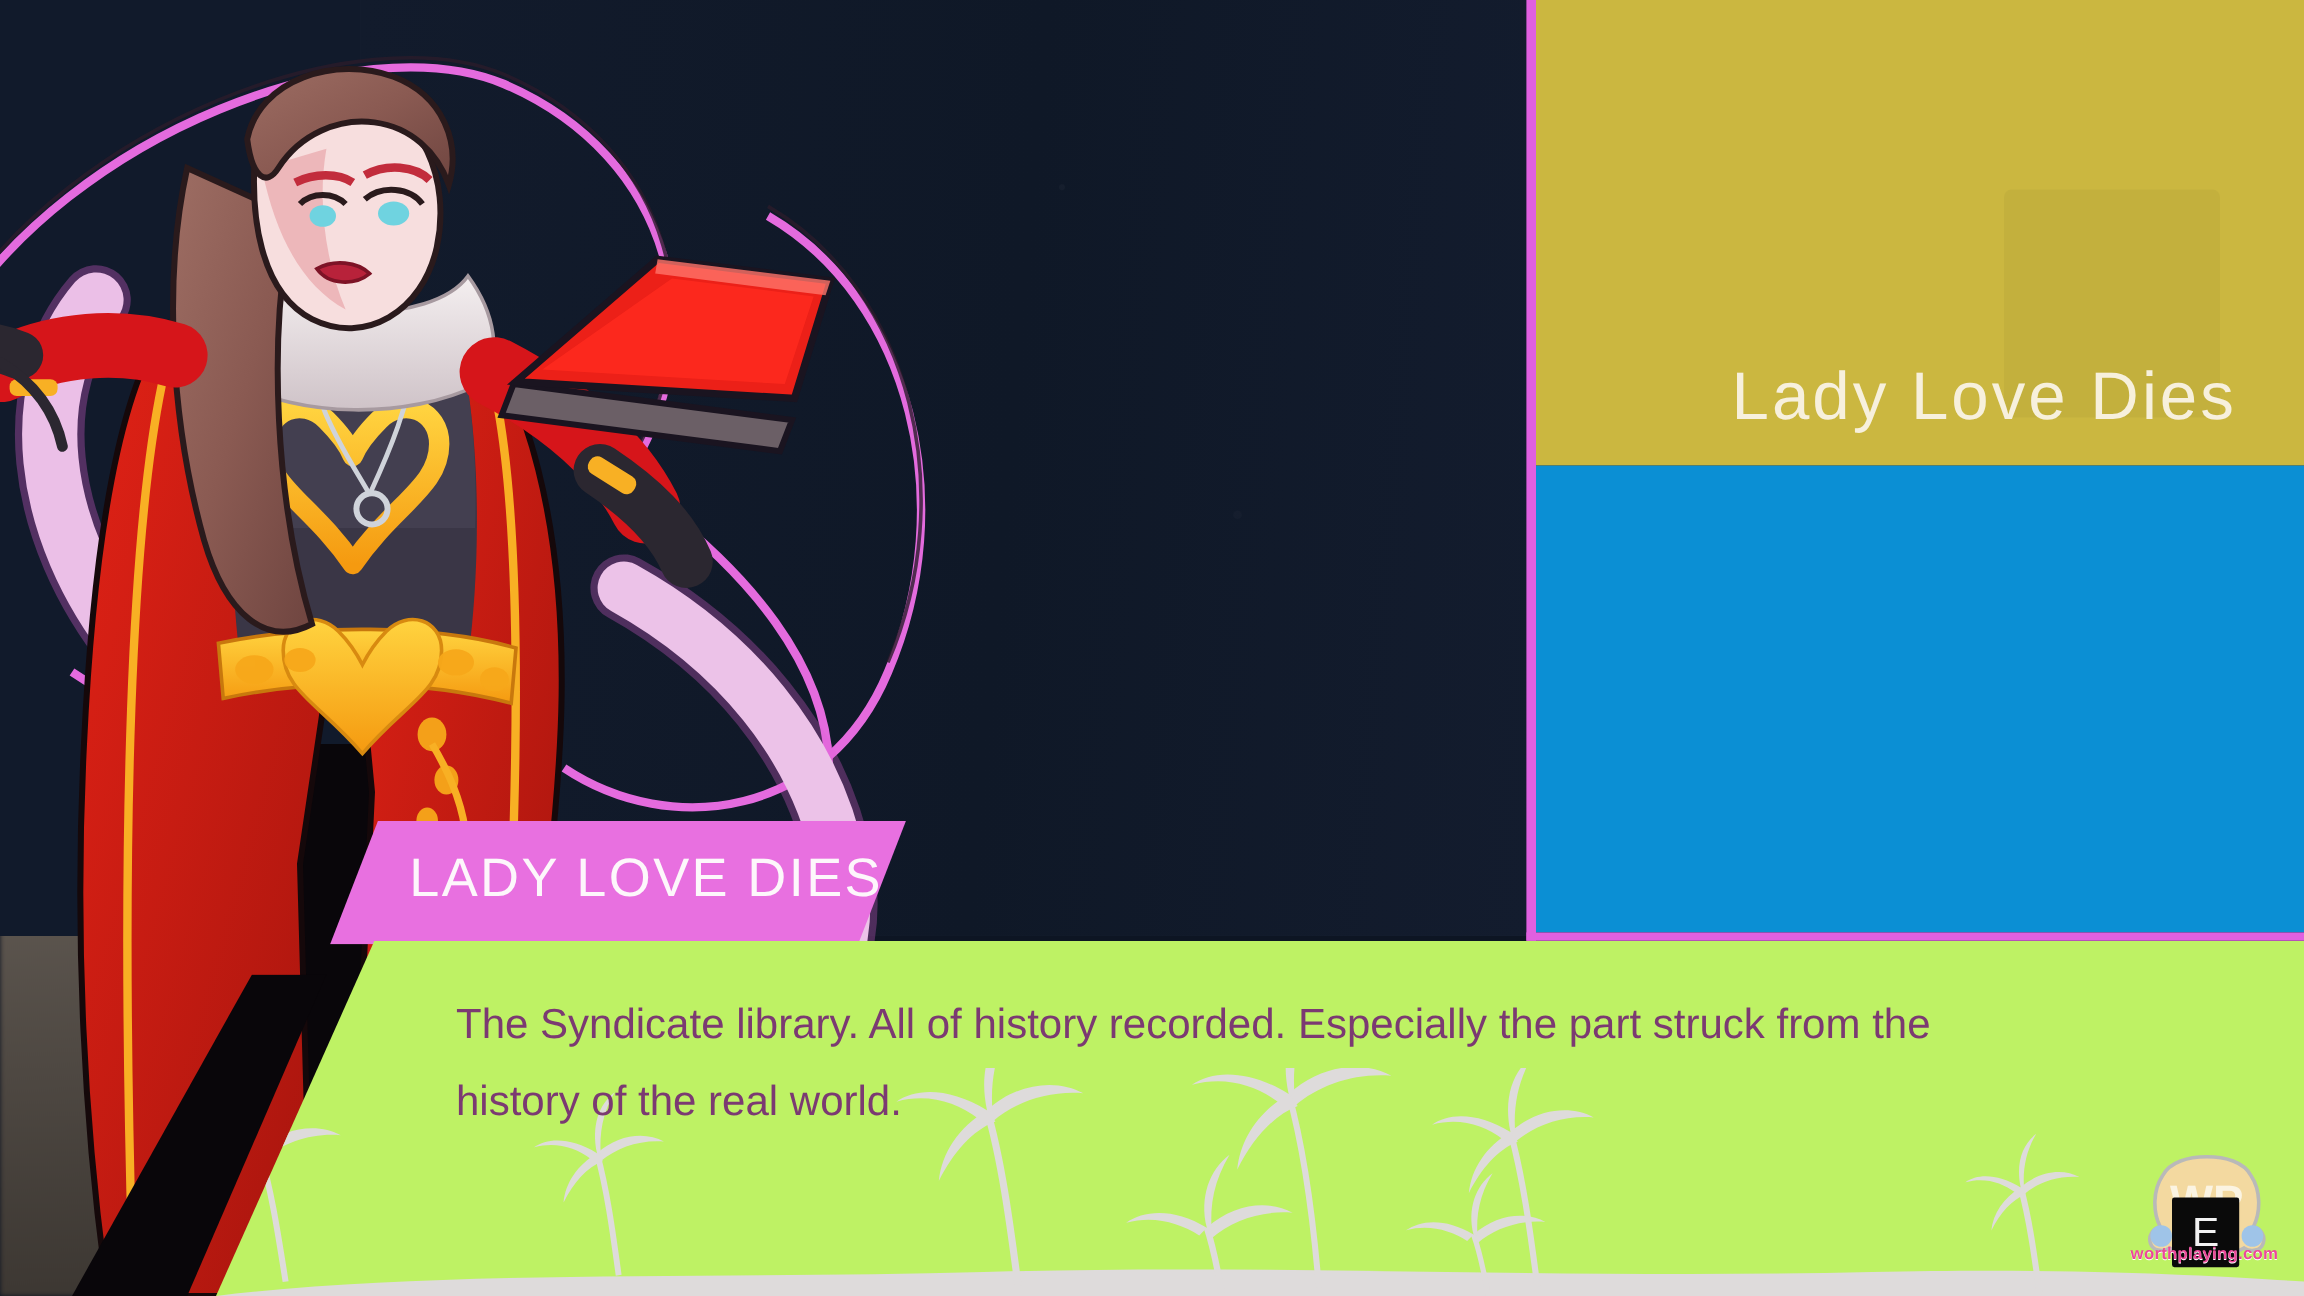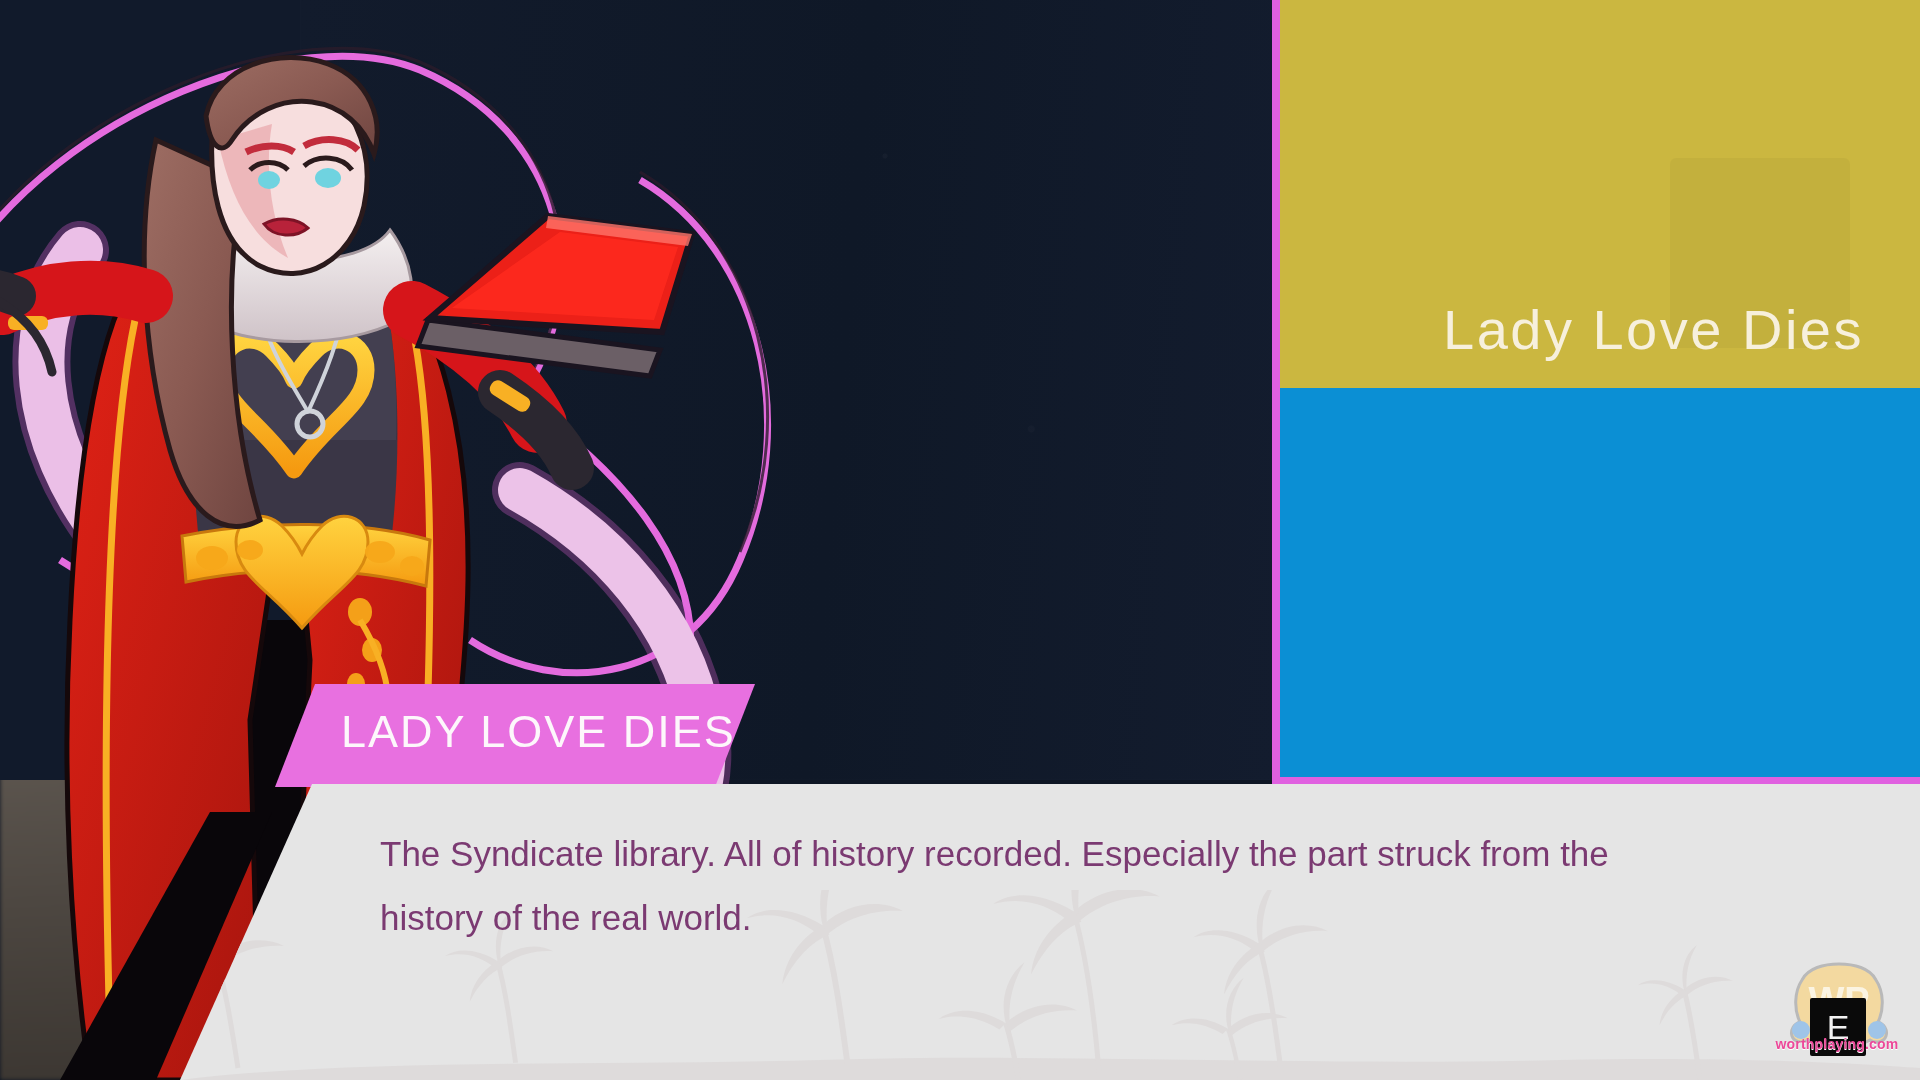--- a/index.html
+++ b/index.html
@@ -88,21 +88,21 @@
   .banner-shadow{
     position:absolute; left:715px; top:684px; width:46px; height:104px;
     background:#2a2230;
     clip-path:polygon(0 0, 16px 0, 0 104px, 0 104px);
     opacity:.9;
   }
 
   
   .dialog{
     position:absolute; left:180px; top:784px; width:1740px; height:296px;
-    background:#e5e5e5;
+    background:#bef264;
     clip-path:polygon(132px 0, 1740px 0, 1740px 296px, 0 296px);
     overflow:hidden;
   }
   .dialog .palms{ position:absolute; left:0; bottom:0; width:100%; height:190px; opacity:1; }
   .dialog-text{
     position:absolute; left:200px; top:38px; width:1280px;
     font-size:35px; line-height:64px; color:#7b3a72;
     font-family:"Liberation Sans", sans-serif; font-weight:400;
   }
   .dialog-stripe-pink{

